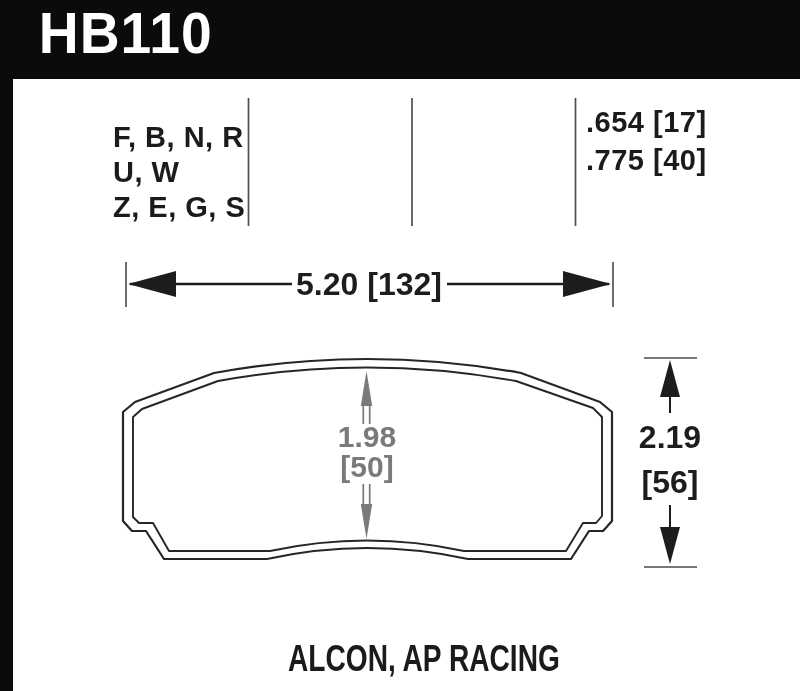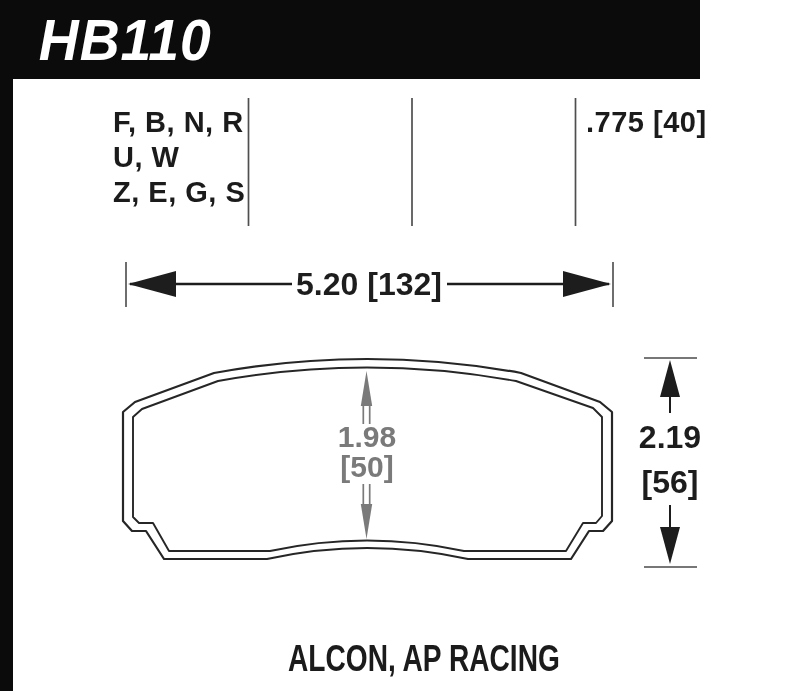--- a/index.html
+++ b/index.html
@@ -6,43 +6,43 @@
   #screen{
     position:relative;
     width:800px;height:691px;
     background:#ffffff;
     overflow:hidden;
     font-family:"Liberation Sans", sans-serif;
     -webkit-font-smoothing:antialiased;
   }
   
   .banner{
-    position:absolute;left:0;top:0;width:700px;height:79px;
+    position:absolute;left:0;top:0;width:800px;height:79px;
     background:#0b0b0b;
-    display:flex;align-items:center;font-style:italic;
+    display:flex;
   }
   .part-number{
     color:#ffffff;
     font-weight:bold;
     font-size:57px;
     letter-spacing:1px;
     padding-left:40px;
     transform:scaleX(0.97);
     transform-origin:left center;
     white-space:nowrap;
   }
   
   .left-border{
     position:absolute;left:0;top:0;width:13px;height:691px;
     background:#0b0b0b;
   }
   .diagram-svg{position:absolute;left:0;top:0;}
   
   .compounds{
-    position:absolute;left:113px;top:105px;
+    position:absolute;left:113px;top:120px;
     font-weight:bold;font-size:29px;line-height:35px;
     color:#1b1b1b;white-space:nowrap;letter-spacing:0.5px;
   }
   .thickness{
     position:absolute;left:586px;top:103px;
     font-weight:bold;font-size:29px;line-height:38px;
     color:#1b1b1b;white-space:nowrap;letter-spacing:0.5px;
   }
   
   .applications{
@@ -131,18 +131,19 @@
     <div class="part-number">HB110</div>
   </div>
 
   <div class="compounds">
     <div>F, B, N, R</div>
     <div>U, W</div>
     <div>Z, E, G, S</div>
   </div>
 
   <div class="thickness">
+    <div>.654 [17]</div>
     <div>.775 [40]</div>
   </div>
 
   <div class="applications">ALCON, AP RACING</div>
 
 </div>
 
 </body></html>

